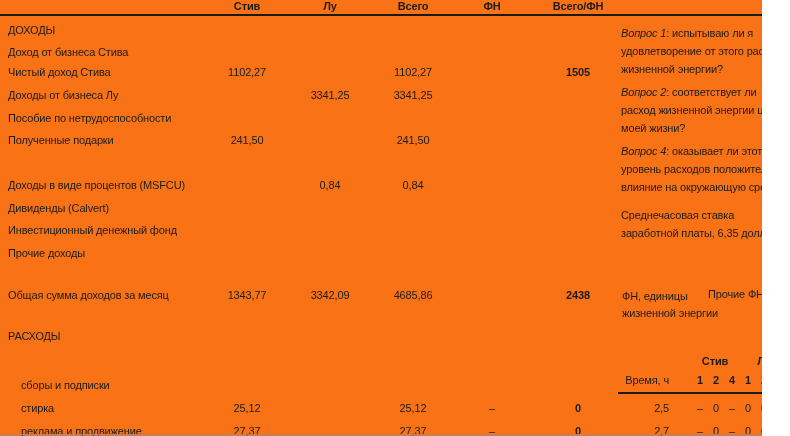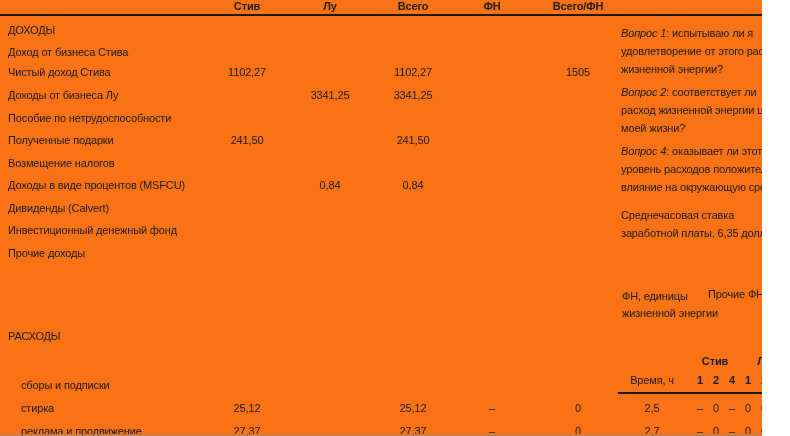--- a/index.html
+++ b/index.html
@@ -11,21 +11,21 @@
   .rule{position:absolute;background:#1a1a1a;}
   .rule-top{left:0;top:14px;width:790px;height:2px;}
   .rule-mini{left:618px;top:392px;width:171px;height:2px;}
   .rule-bottom{left:0;top:434px;width:790px;height:1px;background:#8f8f8f;}
 
   
   .c0{left:205px;width:84px;} 
   .c1{left:288px;width:84px;} 
   .c2{left:371px;width:84px;} 
   .c3{left:450px;width:84px;} 
-  .c4{left:536px;width:84px;} 
+  .c4{left:536px;width:84px;font-weight:bold;} 
 
   .hdr span{position:absolute;top:0;text-align:center;font-weight:bold;white-space:nowrap;}
 
   .row{position:absolute;left:0;width:620px;height:15px;}
   .row .lbl{position:absolute;left:8px;top:0;white-space:nowrap;}
   .row.indent .lbl{left:21px;}
   .row .num{position:absolute;top:0;text-align:center;white-space:nowrap;}
 
   
   .qs{position:absolute;left:621px;top:24px;width:170px;line-height:18px;}
@@ -33,21 +33,21 @@
   .qs .wage{margin-top:10px;}
   .qs i{font-style:italic;}
 
   .fn-units{position:absolute;left:622px;top:288px;width:96px;line-height:17px;}
   .fn-q{position:absolute;left:708px;top:288px;white-space:nowrap;}
 
   
   .g0{position:absolute;left:692px;top:355px;width:46px;text-align:center;font-weight:bold;}
   .g1{position:absolute;left:740px;top:355px;width:48px;text-align:center;font-weight:bold;}
   .mrow{position:absolute;left:0;width:790px;height:15px;}
-  .mrow .mt{position:absolute;left:616px;top:0;width:72px;text-align:center;}
+  .mrow .mt{position:absolute;left:597px;top:0;width:72px;text-align:right;}
   .mrow .m0{left:692px;}.mrow .m1{left:708px;}.mrow .m2{left:724px;}
   .mrow .m3{left:740px;}.mrow .m4{left:756px;}.mrow .m5{left:772px;}
   .mrow .mc{position:absolute;top:0;width:16px;text-align:center;}
   .mrow.mhead .mt,.mrow.mhead .mc{font-weight:bold;}
   .mrow.mhead .mt{font-weight:normal;}
 </style>
 </head>
 <body>
 
 <div class="page">
@@ -80,36 +80,40 @@
     <span class="num c2">3341,25</span>
   </div>
   <div class="row" style="top:112px">
     <span class="lbl">Пособие по нетрудоспособности</span>
   </div>
   <div class="row" style="top:134px">
     <span class="lbl">Полученные подарки</span>
     <span class="num c0">241,50</span>
     <span class="num c2">241,50</span>
   </div>
-  <div class="row" style="top:157px">
-    <span class="lbl">Возмещение налогов</span>
-  </div>
   <div class="row" style="top:179px">
     <span class="lbl">Доходы в виде процентов (MSFCU)</span>
     <span class="num c1">0,84</span>
     <span class="num c2">0,84</span>
   </div>
   <div class="row" style="top:224px">
     <span class="lbl">Инвестиционный денежный фонд</span>
   </div>
   <div class="row" style="top:202px">
     <span class="lbl">Дивиденды (Calvert)</span>
   </div>
   <div class="row" style="top:247px">
     <span class="lbl">Прочие доходы</span>
+  </div>
+  <div class="row" style="top:289px">
+    <span class="lbl">Общая сумма доходов за месяц</span>
+    <span class="num c0">1343,77</span>
+    <span class="num c1">3342,09</span>
+    <span class="num c2">4685,86</span>
+    <span class="num c4">2438</span>
   </div>
   <div class="row" style="top:330px">
     <span class="lbl">РАСХОДЫ</span>
   </div>
   <div class="row indent" style="top:379px">
     <span class="lbl">сборы и подписки</span>
   </div>
   <div class="row indent" style="top:402px">
     <span class="lbl">стирка</span>
     <span class="num c0">25,12</span>

